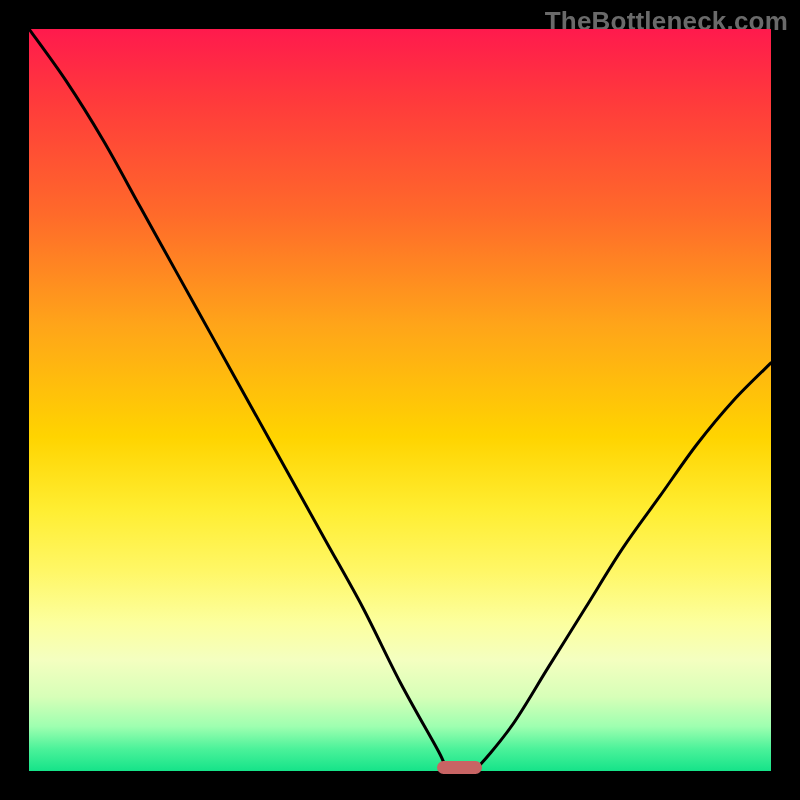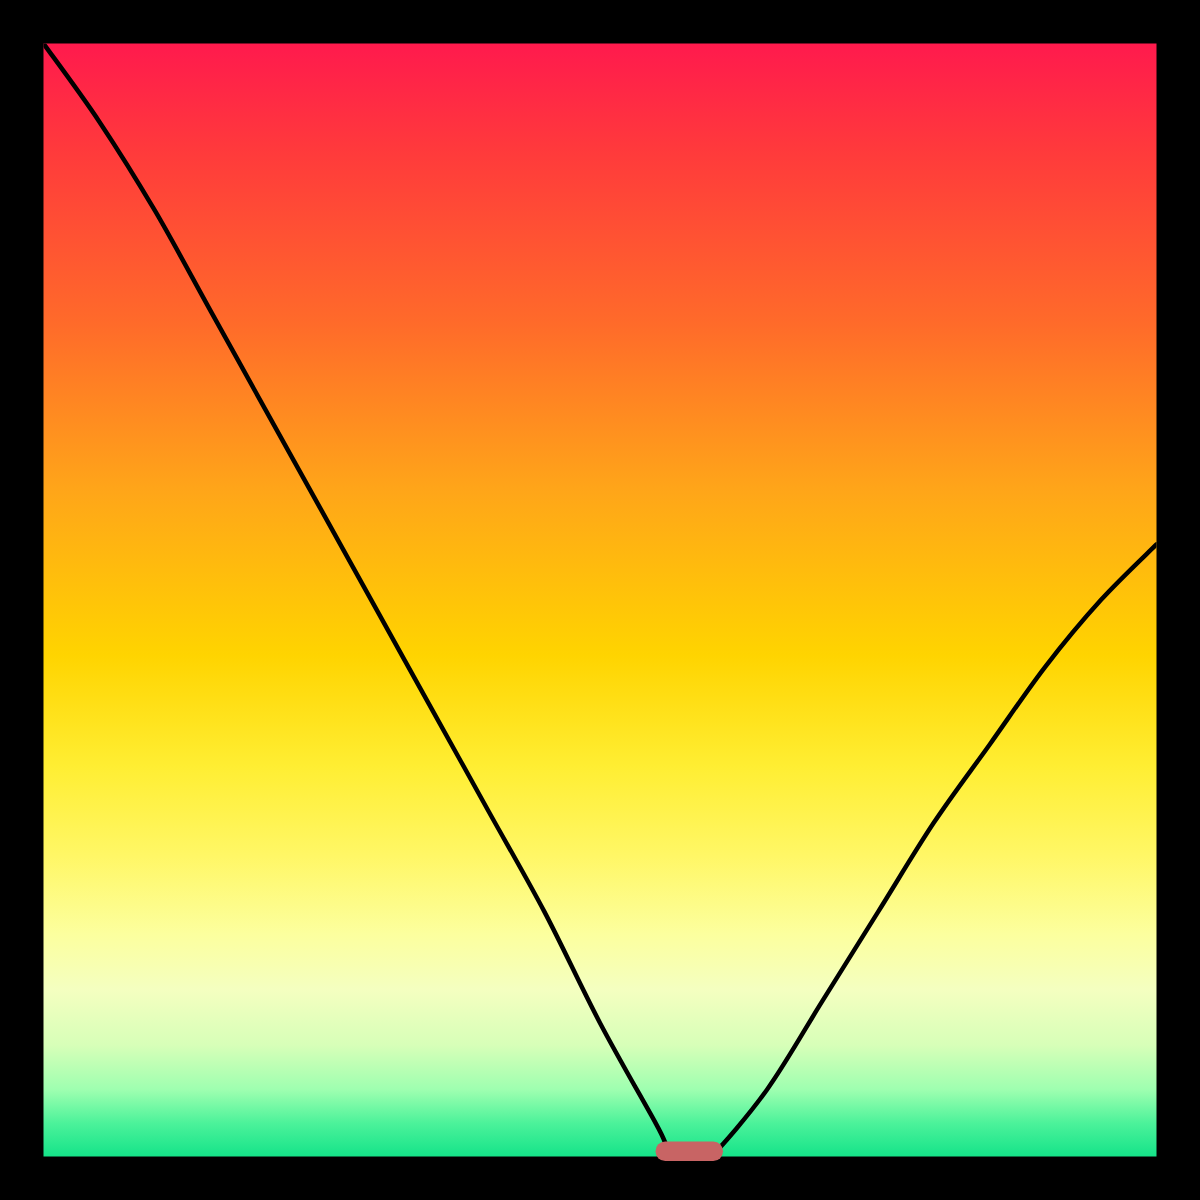--- a/index.html
+++ b/index.html
@@ -43,19 +43,20 @@
     width: 44px;
     height: 13px;
     background: #c86464;
     border-radius: 7px;
   }
 </style>
 </head>
 <body>
 
 <div class="frame">
+  <div class="watermark">TheBottleneck.com</div>
   <div class="plot">
     <svg class="curve" viewBox="0 0 742 742" preserveAspectRatio="none">
       <path id="curve-path" fill="none" stroke="#000" stroke-width="3" stroke-linecap="round" stroke-linejoin="round" d="M 0.00 0.00 C 6.18 8.66, 24.73 33.39, 37.10 51.94 C 49.47 70.49, 61.83 90.28, 74.20 111.30 C 86.57 132.32, 98.93 155.82, 111.30 178.08 C 123.67 200.34, 136.03 222.60, 148.40 244.86 C 160.77 267.12, 173.13 289.38, 185.50 311.64 C 197.87 333.90, 210.23 356.16, 222.60 378.42 C 234.97 400.68, 247.33 422.94, 259.70 445.20 C 272.07 467.46, 284.43 489.72, 296.80 511.98 C 309.17 534.24, 321.53 555.26, 333.90 578.76 C 346.27 602.26, 358.63 629.46, 371.00 652.96 C 383.37 676.46, 400.68 706.14, 408.10 719.74 C 415.52 733.34, 413.05 730.87, 415.52 734.58 C 417.99 738.29, 420.47 740.76, 422.94 742.00 C 425.41 743.24, 427.89 742.00, 430.36 742.00 C 432.83 742.00, 435.31 742.00, 437.78 742.00 C 440.25 742.00, 437.78 749.42, 445.20 742.00 C 452.62 734.58, 469.93 714.79, 482.30 697.48 C 494.67 680.17, 507.03 657.91, 519.40 638.12 C 531.77 618.33, 544.13 598.55, 556.50 578.76 C 568.87 558.97, 581.23 537.95, 593.60 519.40 C 605.97 500.85, 618.33 484.77, 630.70 467.46 C 643.07 450.15, 655.43 431.60, 667.80 415.52 C 680.17 399.44, 692.53 384.60, 704.90 371.00 C 717.27 357.40, 735.82 340.08, 742.00 333.90"></path>
     </svg>
     <div id="marker" class="marker" style="left: 408.1px; width: 44.52px; top: 732px; height: 13px;"></div>
   </div>
 </div>
 
 </body></html>

